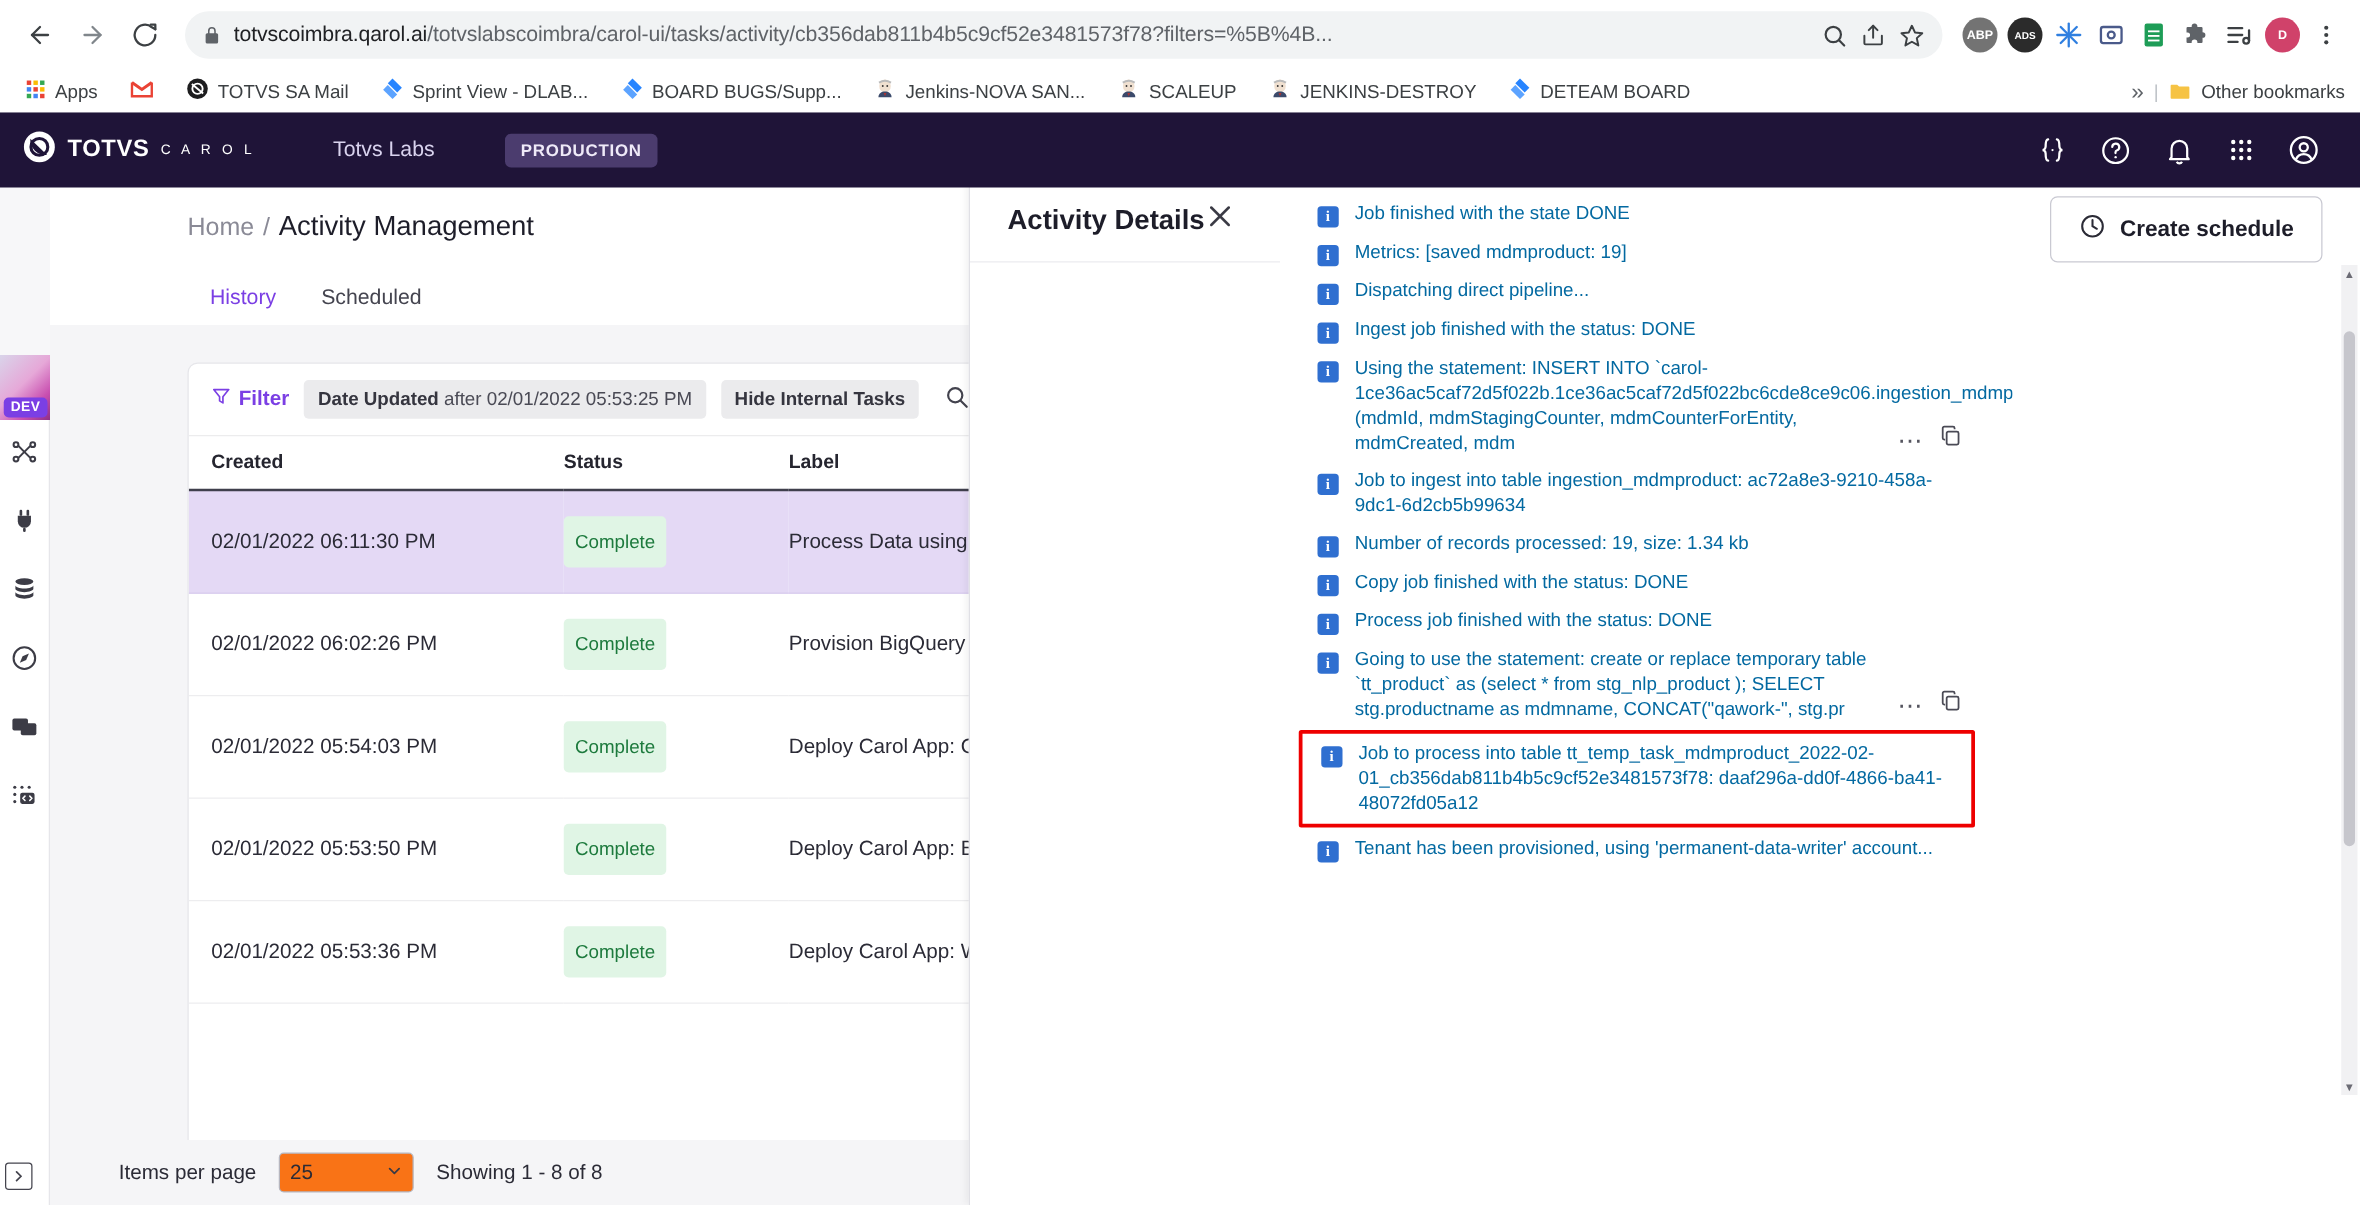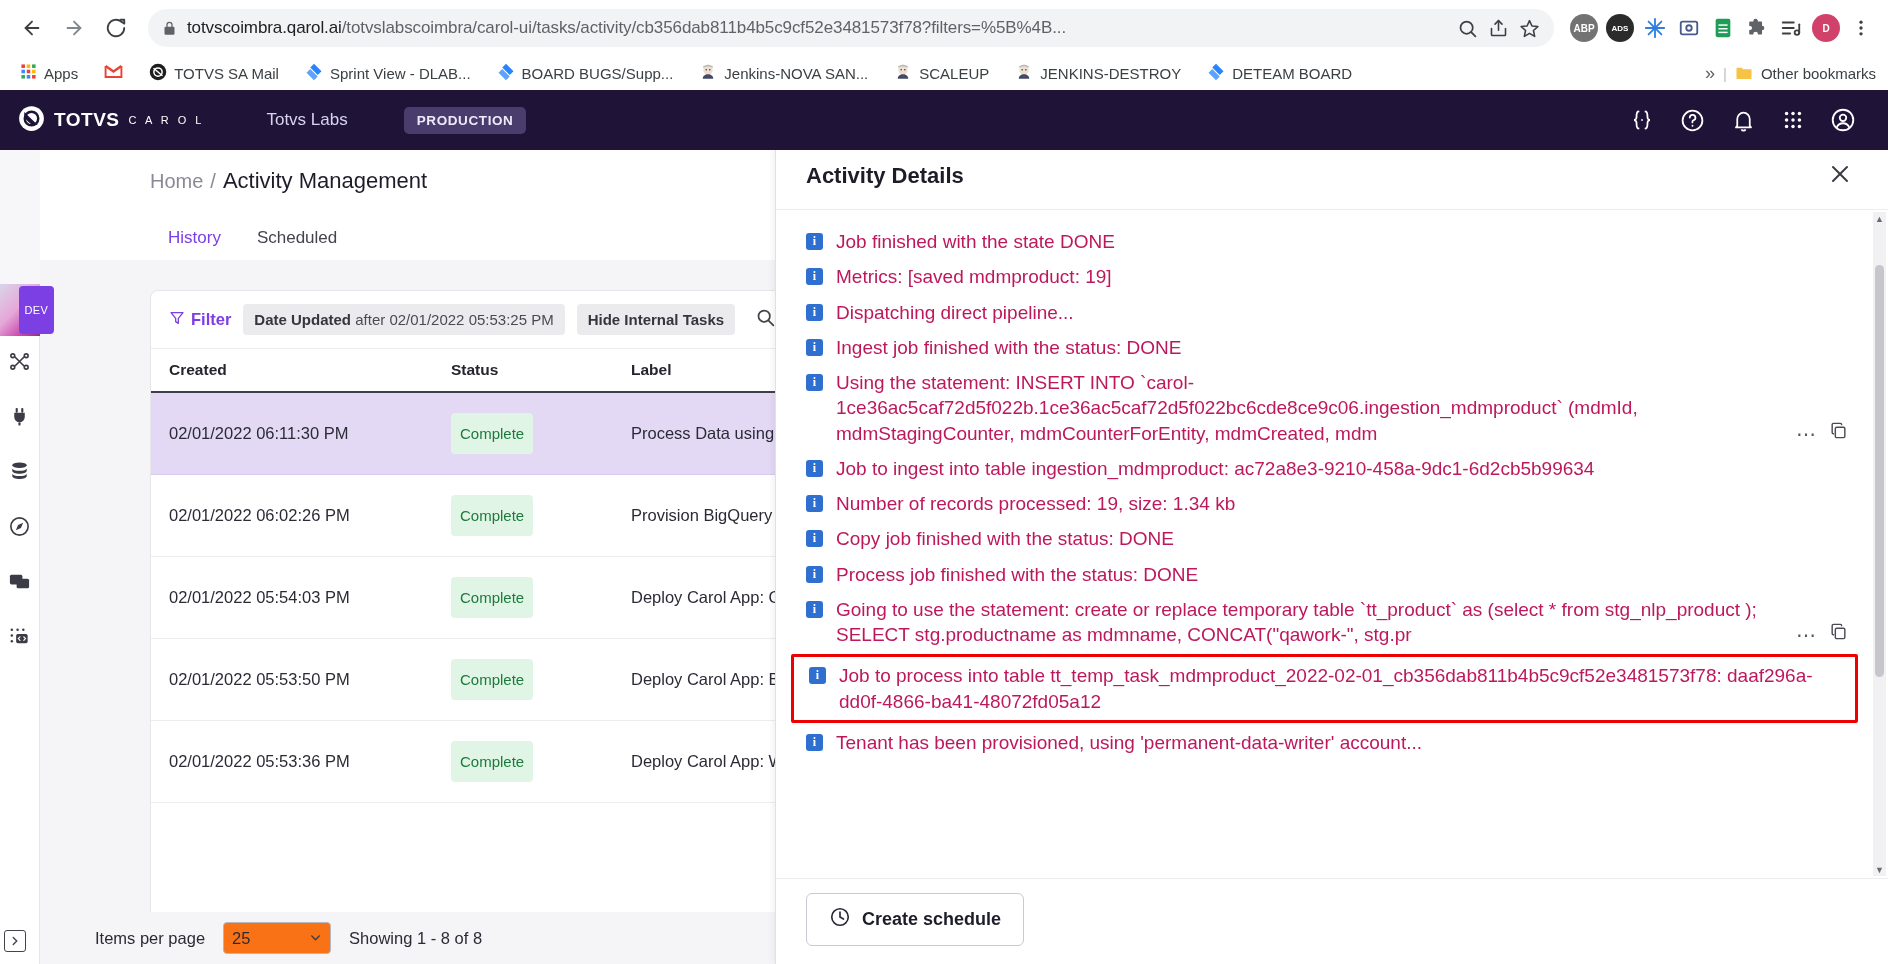--- a/index.html
+++ b/index.html
@@ -138,24 +138,23 @@
     z-index: 20;
   }
   .rail-hero {
     width: 40px; height: 52px;
     background: linear-gradient(135deg,#d9d4ea 0%, #e6a8d8 45%, #c94fb0 75%, #8f2f86 100%);
     position: relative;
   }
   .dev-badge {
     position: absolute; left: 3px; bottom: 2px;
     background: #7b3fe4; color: #fff;
-    font-size: 11px; font-weight: normal;
-    padding: 18px 6px; border-radius: 4px;
+    font-size: 11px; font-weight: bold;
+    padding: 2px 6px; border-radius: 4px;
     letter-spacing: 0.4px;
-    margin-left: 16px;
   }
   .rail-icon {
     width: 40px; height: 55px;
     display: flex; align-items: center; justify-content: center;
     color: #3c3c46;
   }
   .rail-bottom {
     margin-top: auto; margin-bottom: 10px;
     width: 40px; height: 34px;
     display: flex; align-items: center; justify-content: center;
@@ -302,21 +301,21 @@
   .showing { color: #2b2b36; }
 
   
   .details-panel {
     position: absolute;
     right: 0; top: 0; bottom: 0;
     width: 1113px;
     background: #ffffff;
     border-left: 1px solid #e0e0e5;
     box-shadow: -2px 0 6px rgba(0,0,0,0.06);
-    display: flex; flex-direction: column;
+    display: flex; flex-direction: row;
     z-index: 15;
   }
   .dp-header {
     height: 68px;
     display: flex; align-items: center;
     padding: 0 36px 0 30px;
     border-bottom: 1px solid #ececf0;
     flex: 0 0 auto;
   }
   .dp-title { font-size: 22px; font-weight: bold; color: #1d1d29; }
@@ -340,22 +339,22 @@
     background: #2f6fd0;
     border-radius: 3px;
     color: #fff;
     font-size: 12px;
     font-weight: bold;
     display: flex; align-items: center; justify-content: center;
     margin-top: 4px;
     font-family: "Liberation Serif", serif;
   }
   .log-text {
-    font-size: 19px;
-    color: #be185d;
+    font-size: 15px;
+    color: #0369a1;
     line-height: 1.33;
     flex: 1 1 auto;
     min-width: 0;
   }
   .log-actions {
     flex: 0 0 auto;
     display: flex; align-items: flex-end; gap: 12px;
     align-self: flex-end;
     color: #4a4a55;
     padding-bottom: 2px;

